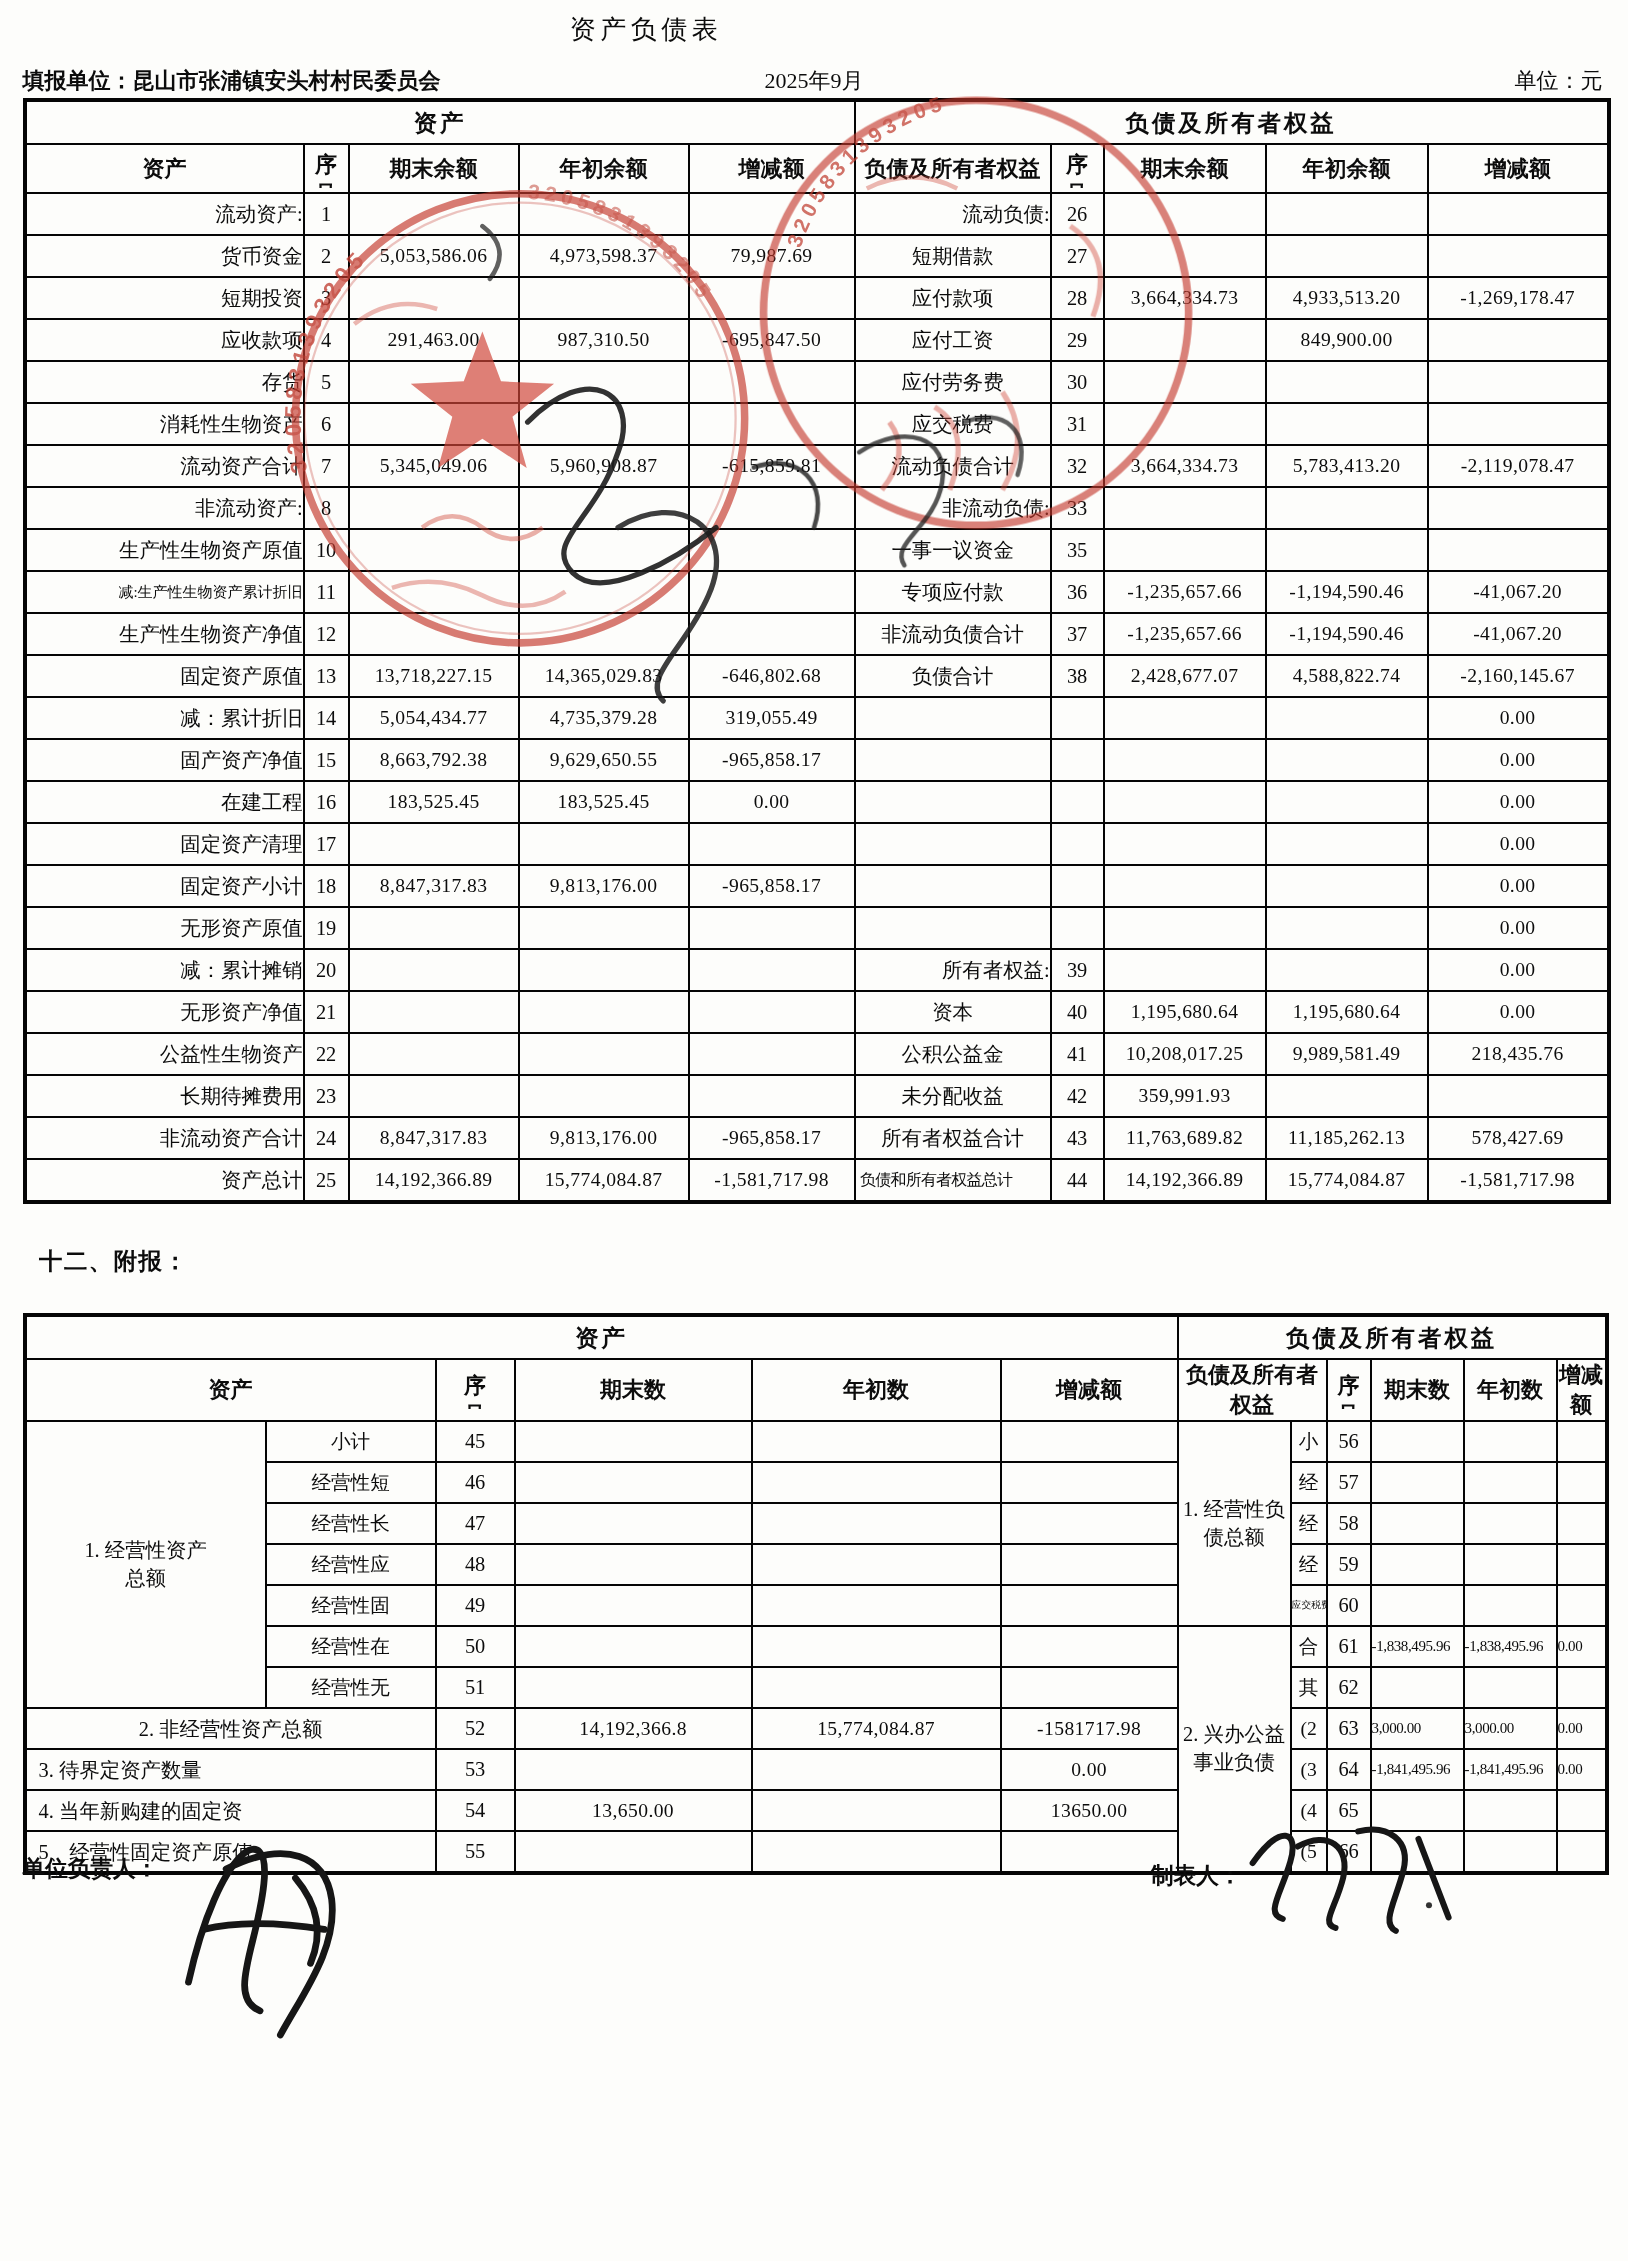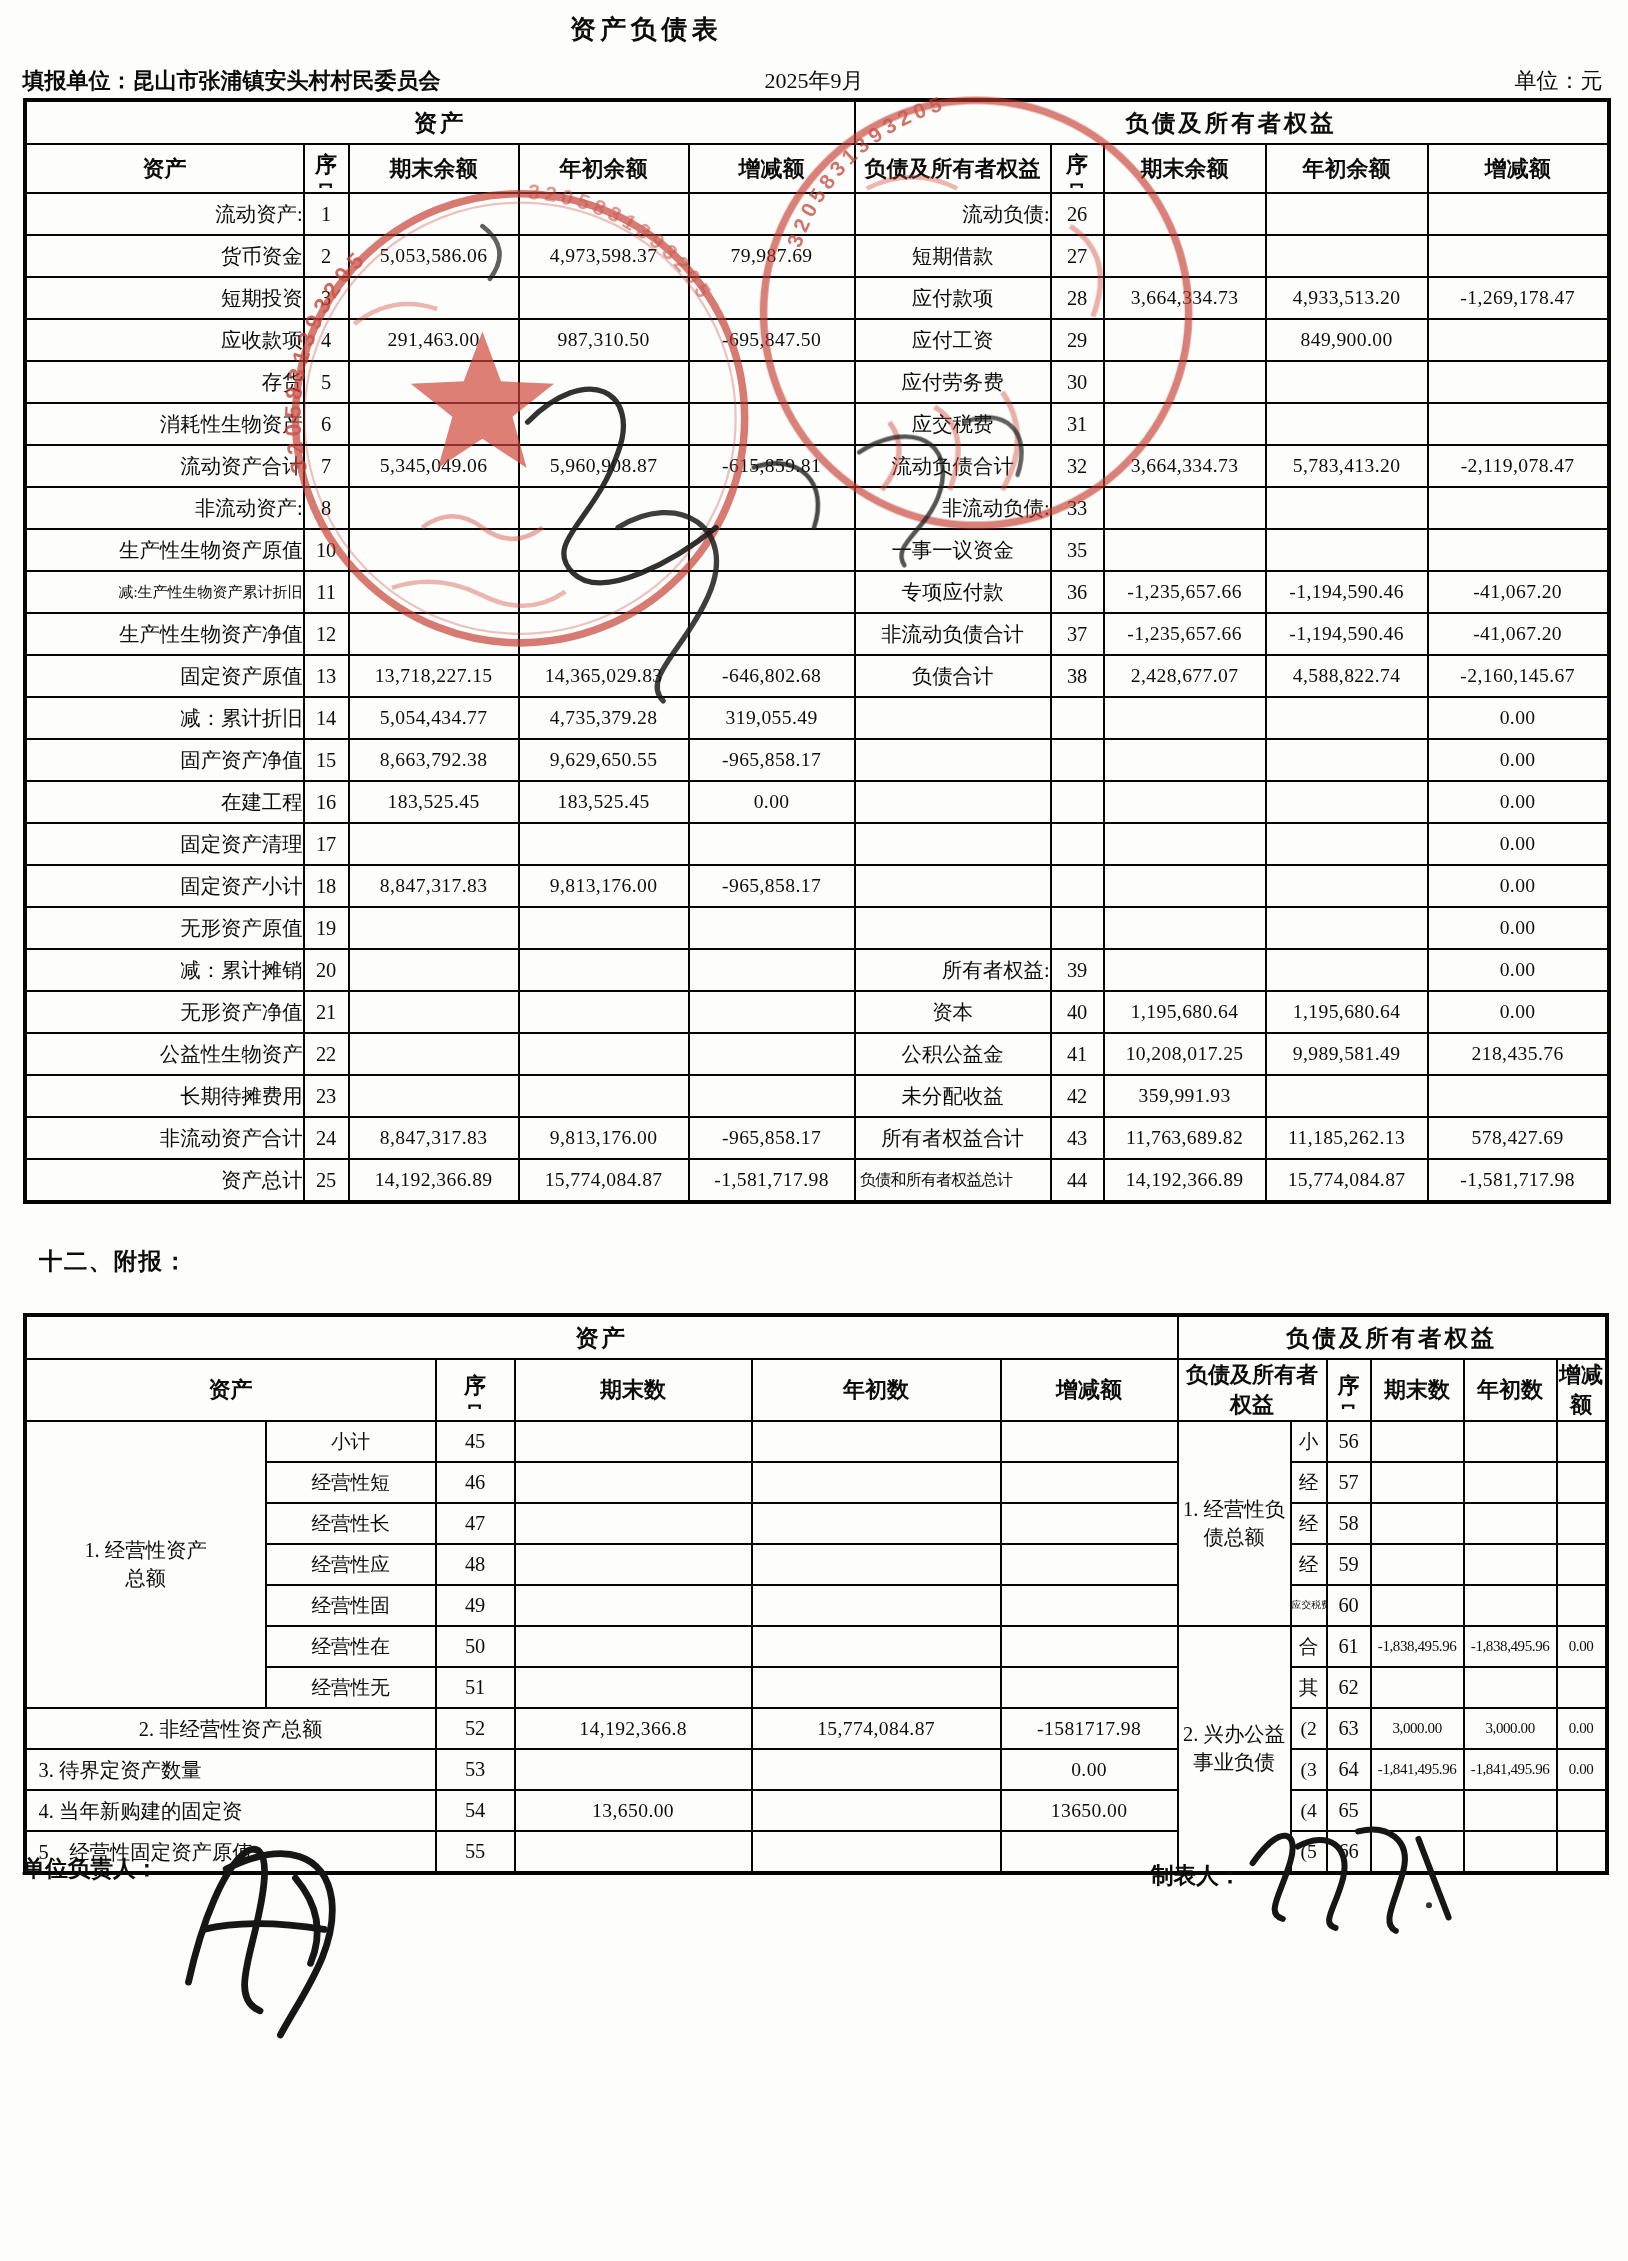--- a/index.html
+++ b/index.html
@@ -1,18 +1,18 @@
 <!DOCTYPE html>
 <html style="font-size:12px"><head>
 <meta charset="utf-8">
 <style>
   html,body{margin:0;padding:0;}
   body{width:1628px;height:2261px;background:#e9e9e7;font-family:"Liberation Serif","DejaVu Serif",serif;color:#0c0c0c;}
   .page{position:relative;width:1628px;height:2261px;background:#fdfdfb;overflow:hidden;}
-  .title{position:absolute;top:12px;left:0;width:1292px;text-align:center;font-size:26px;font-weight:bold;letter-spacing:4.5px;}
+  .title{position:absolute;top:12px;left:0;width:1292px;text-align:center;font-size:26px;font-weight:normal;letter-spacing:4.5px;}
   .meta{position:absolute;top:66px;left:22.6px;width:1583px;height:30px;font-size:22px;}
   .m-left{position:absolute;left:0;top:0;font-weight:600;}
   .m-center{position:absolute;left:0;right:0;top:0;text-align:center;}
   .m-right{position:absolute;right:3px;top:0;}
   table.t{border-collapse:collapse;table-layout:fixed;position:absolute;left:22.6px;width:1583px;background:transparent;}
   table.t1{top:98px;}
   table.t2{top:1313px;}
   .t th,.t td{border:2.3px solid #050505;padding:0;vertical-align:middle;overflow:hidden;}
   table.t{border:4.5px solid #050505;}
   tr.band th{height:41px;font-size:23.4px;font-weight:bold;text-align:center;letter-spacing:3px;}
@@ -26,21 +26,21 @@
   td.i0{padding-left:12px;}
   td.i0b{padding-left:24px;}
   td.i1{padding-left:47px;}
   td.i2{padding-left:74px;}
   td.ctr{text-align:center;padding-left:0;}
   td.sm{font-size:15px;}
   td.sm2{font-size:16px;text-align:left;padding-left:4.5px;letter-spacing:-0.8px;}
   td.grp{font-size:20.4px;text-align:center;white-space:pre-line;line-height:1.35;}
   td.sub{font-size:19.6px;text-align:center;white-space:nowrap;}
   td.tny{font-size:9.8px;}
-  td.numR{font-size:15px;text-align:center;white-space:nowrap;letter-spacing:-0.4px;overflow:visible;}
+  td.numR{font-size:15px;white-space:nowrap;letter-spacing:-0.4px;overflow:visible;}
   td.lbl2{font-size:20.4px;white-space:nowrap;}
   .sec2{position:absolute;top:1245px;left:39px;font-size:23.4px;font-weight:bold;letter-spacing:1.5px;}
   .foot-left{position:absolute;top:1853px;left:22.6px;font-size:22.6px;font-weight:600;}
   .foot-right{position:absolute;top:1860px;left:1151px;font-size:22.6px;font-weight:600;}
   svg.overlay{position:absolute;top:0;left:0;pointer-events:none;}
   .sealtext{font-family:"Liberation Sans","DejaVu Sans",sans-serif;}
 </style>
 </head>
 <body>
 

